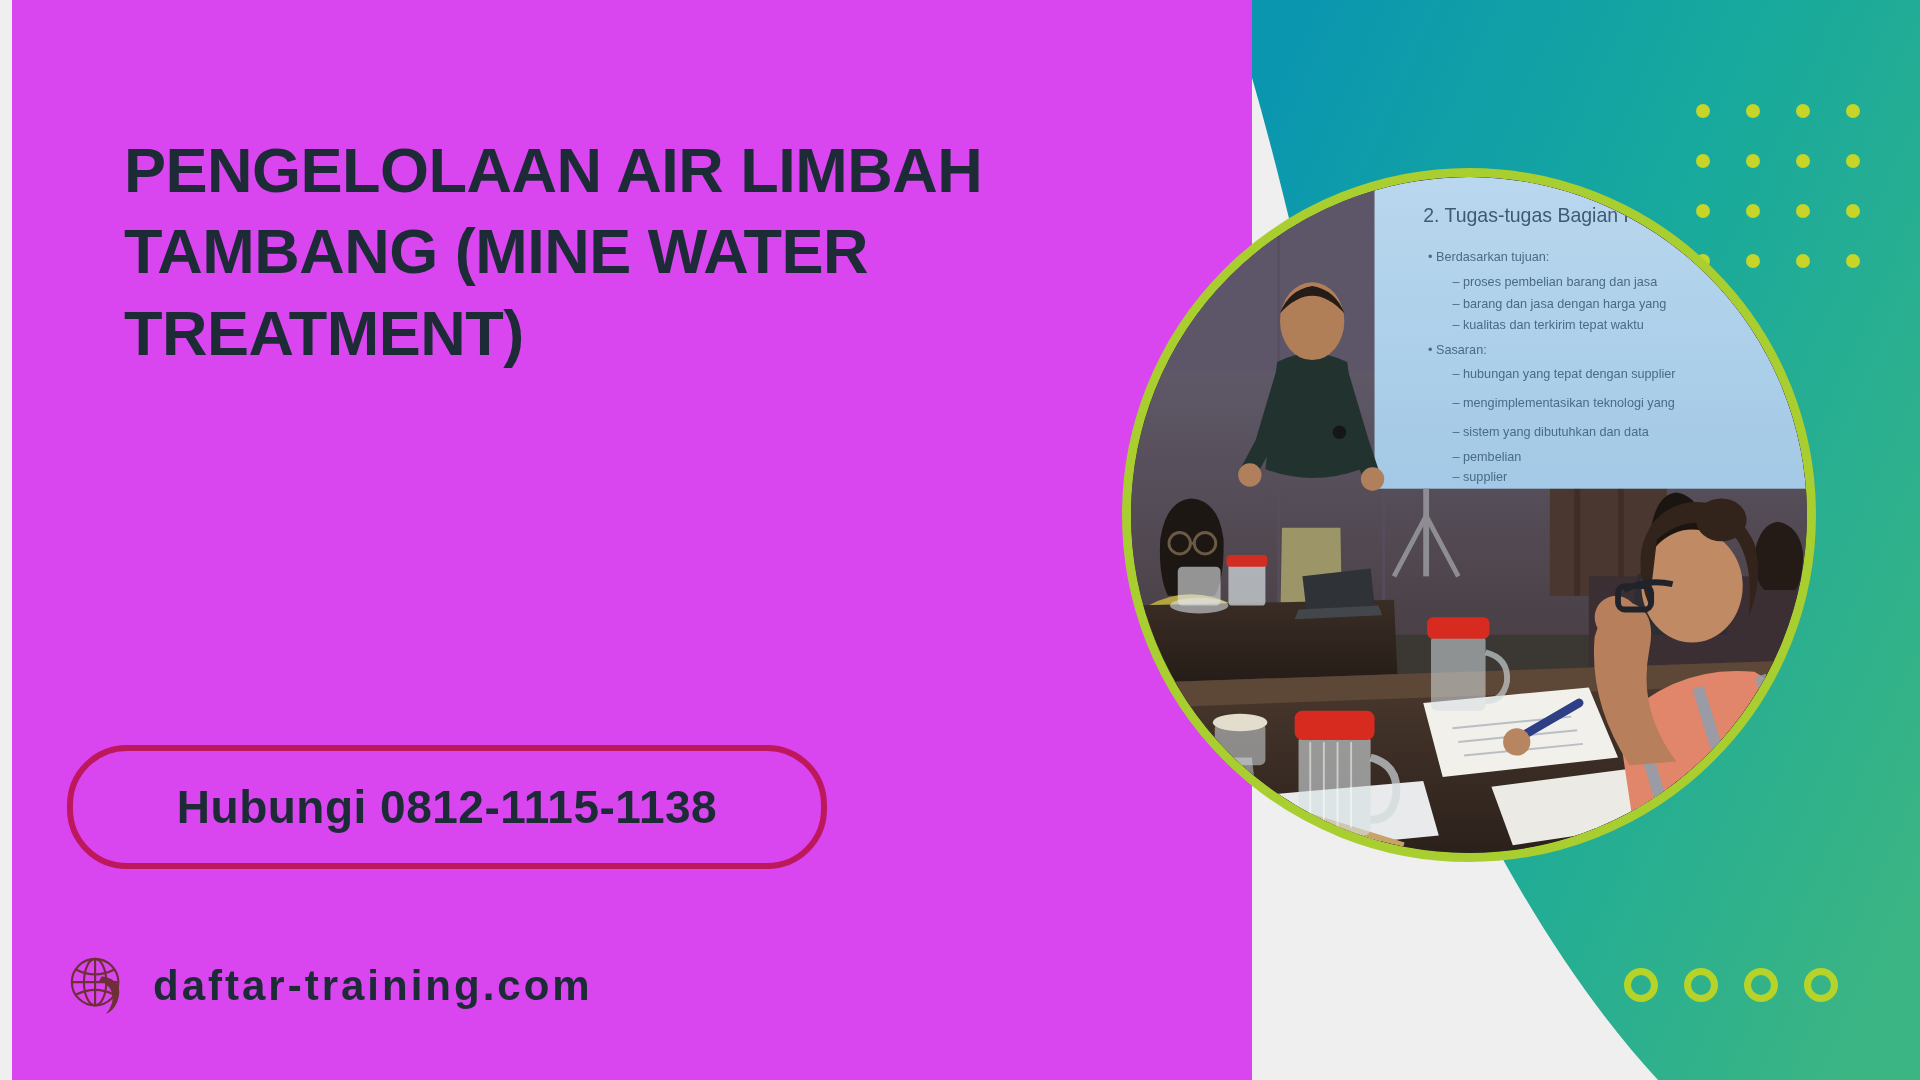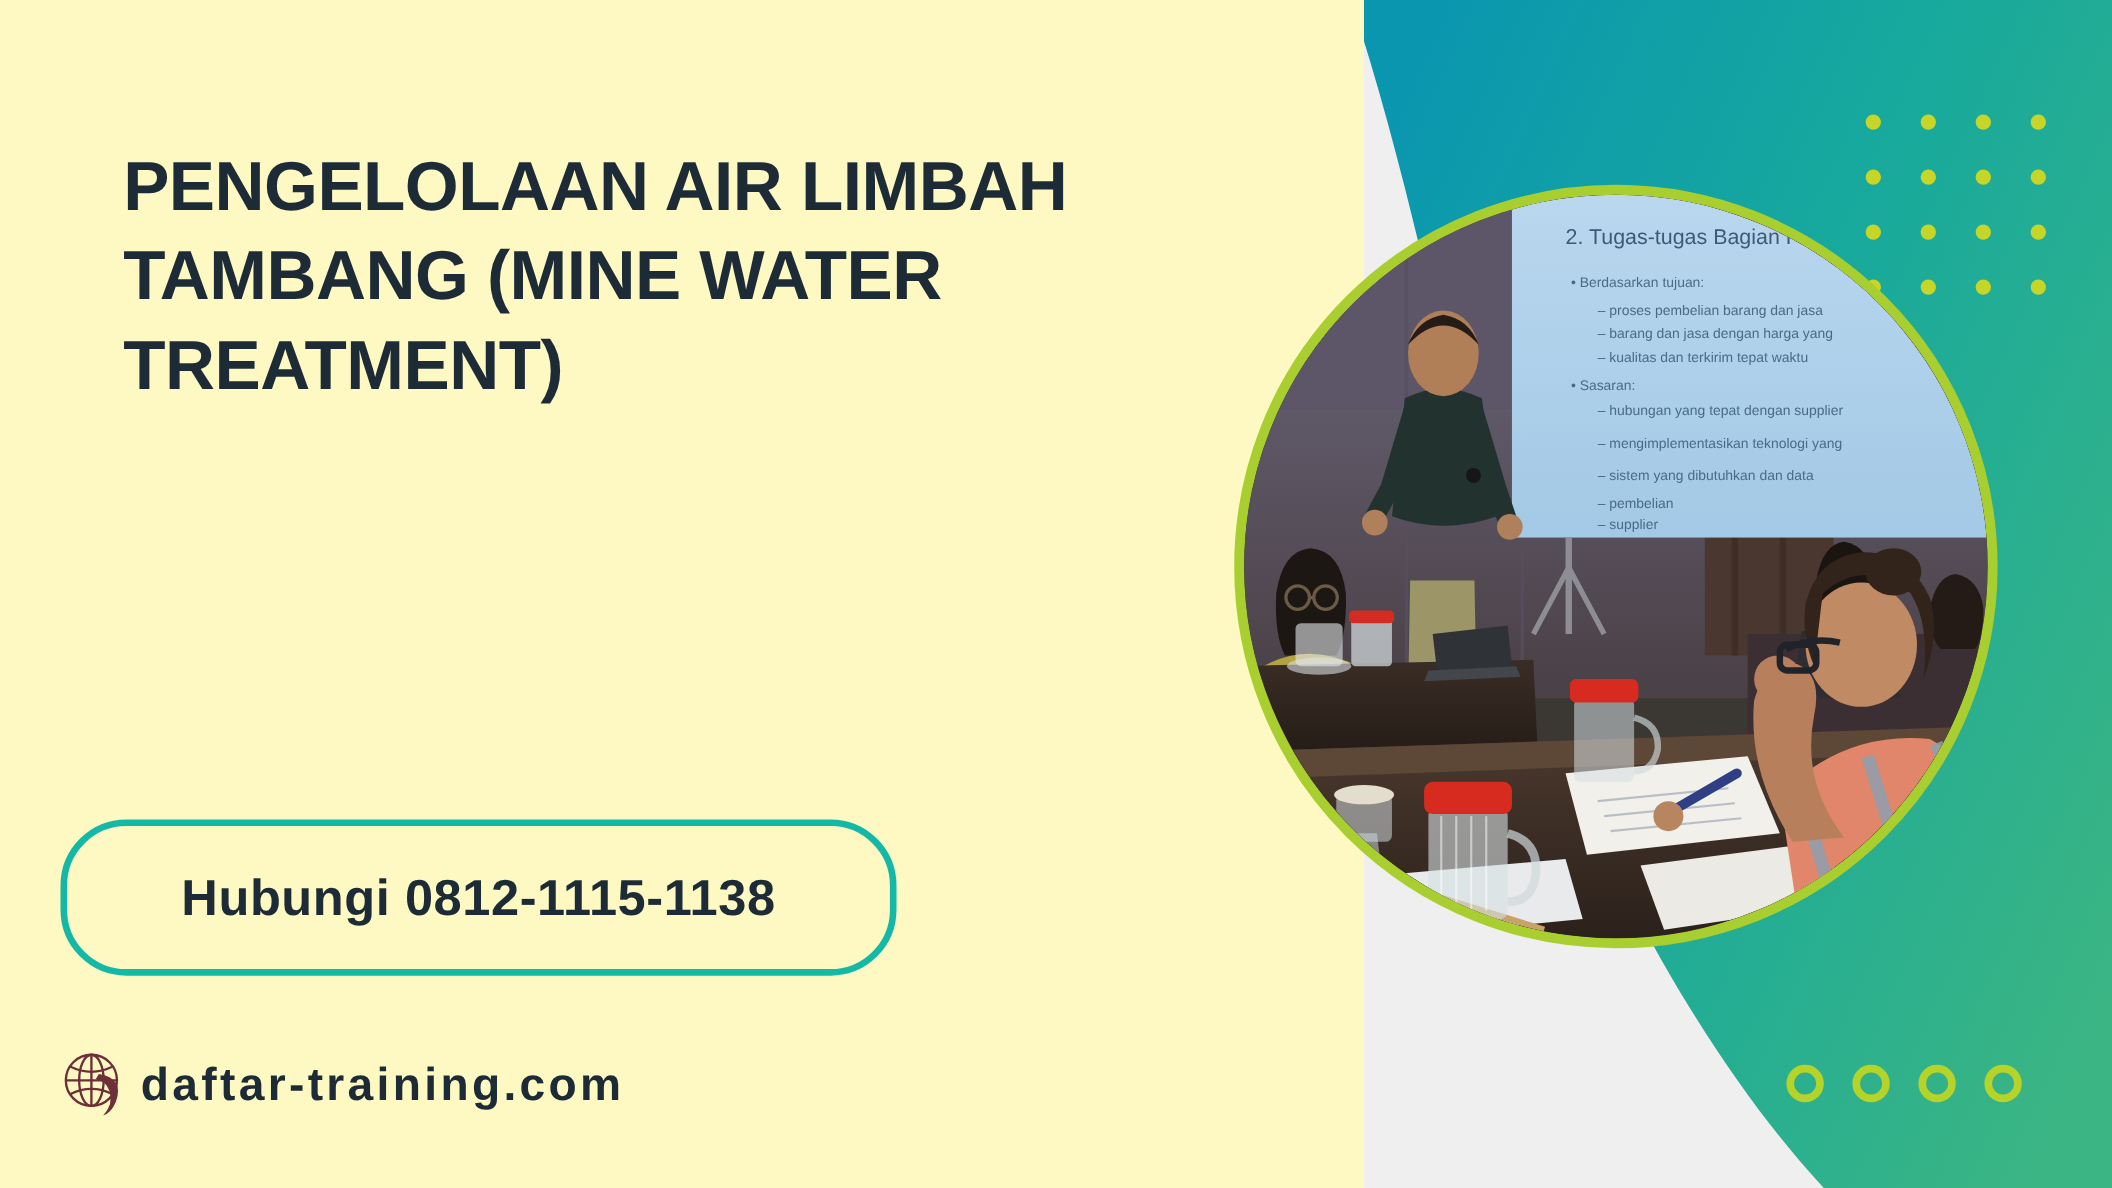--- a/index.html
+++ b/index.html
@@ -5,41 +5,41 @@
   * { margin:0; padding:0; box-sizing:border-box; }
   html,body { width:1920px; height:1080px; overflow:hidden; }
   body {
     font-family:"Liberation Sans", sans-serif;
     background:#efefef;
     position:relative;
   }
 
   
   .left-panel{
-    position:absolute; left:0; top:0;
+    position:absolute; left:12px; top:0;
     width:1240px; height:1080px;
-    background:#fef9c3;
+    background:#d946ef;
     z-index:3;
   }
   .title{
     position:absolute;
     left:112px; top:130px;
     width:930px;
     font-size:63px;
     font-weight:700;
     line-height:1.29;
     letter-spacing:-0.5px;
     color:#1c2b36;
     text-transform:uppercase;
   }
   .cta-button{
     position:absolute;
     left:55px; top:745px;
-    width:760px; height:142px;
-    border:6px solid #14b8a6;
+    width:760px; height:124px;
+    border:6px solid #be185d;
     border-radius:60px;
     background:transparent;
     display:flex; align-items:center; justify-content:center;
   }
   .cta-button-label{
     font-size:46px;
     font-weight:700;
     color:#1c2b36;
     letter-spacing:0.5px;
     white-space:nowrap;
@@ -48,21 +48,21 @@
     position:absolute;
     left:135px; top:900px;
     font-size:35px;
     font-weight:400;
     color:#27333c;
     letter-spacing:0.2px;
   }
   .website-row{
     position:absolute;
     left:55px; top:955px;
-    display:flex; align-items:center; gap:11px;
+    display:flex; align-items:center; gap:24px;
   }
   .globe-icon{ width:62px; height:62px; display:block; flex:none; }
   .website-url{
     font-size:42px;
     font-weight:700;
     color:#1c2b36;
     letter-spacing:3px;
   }
 
   

